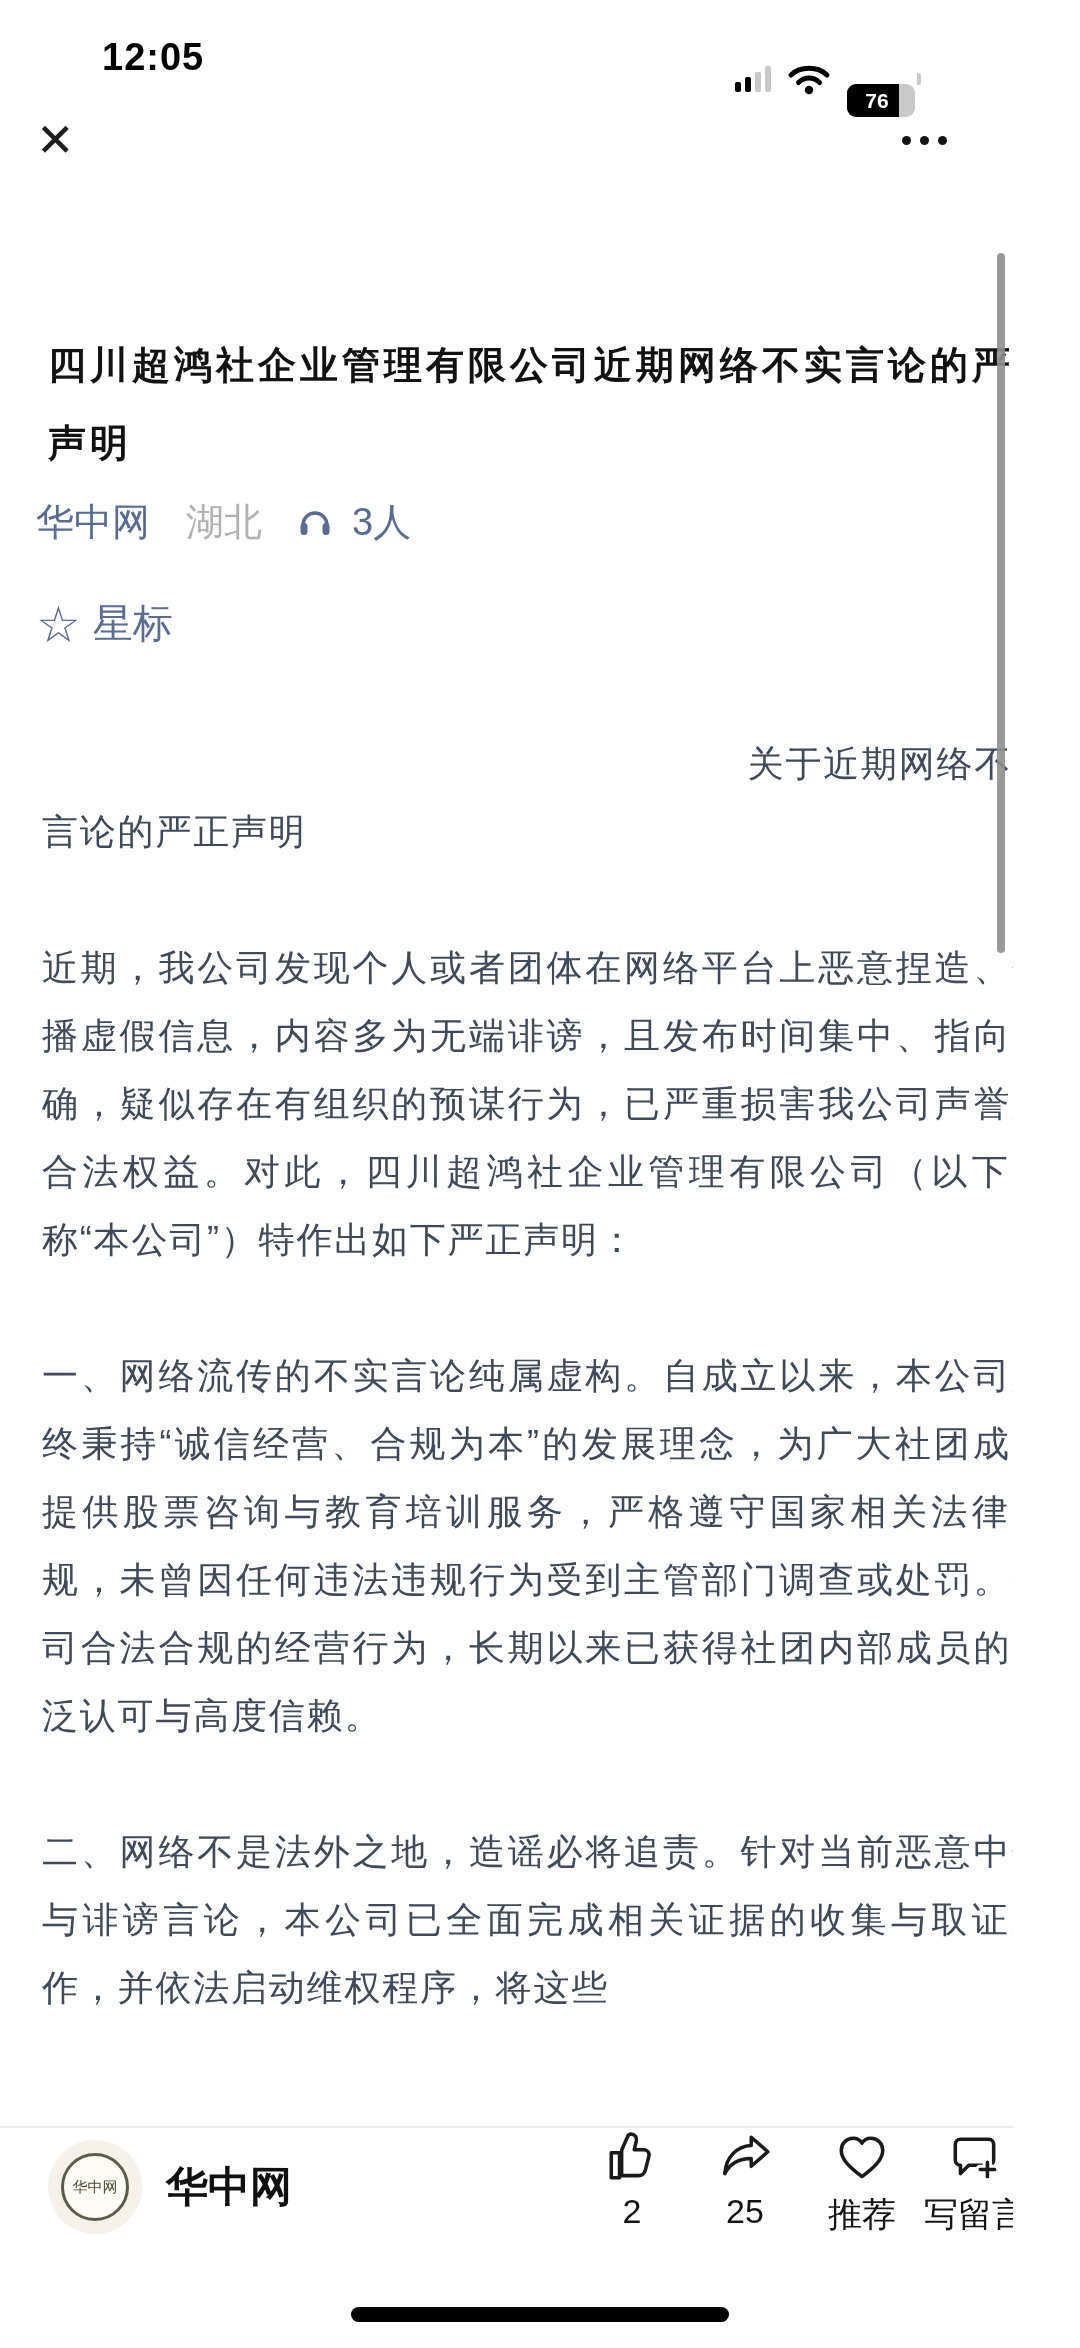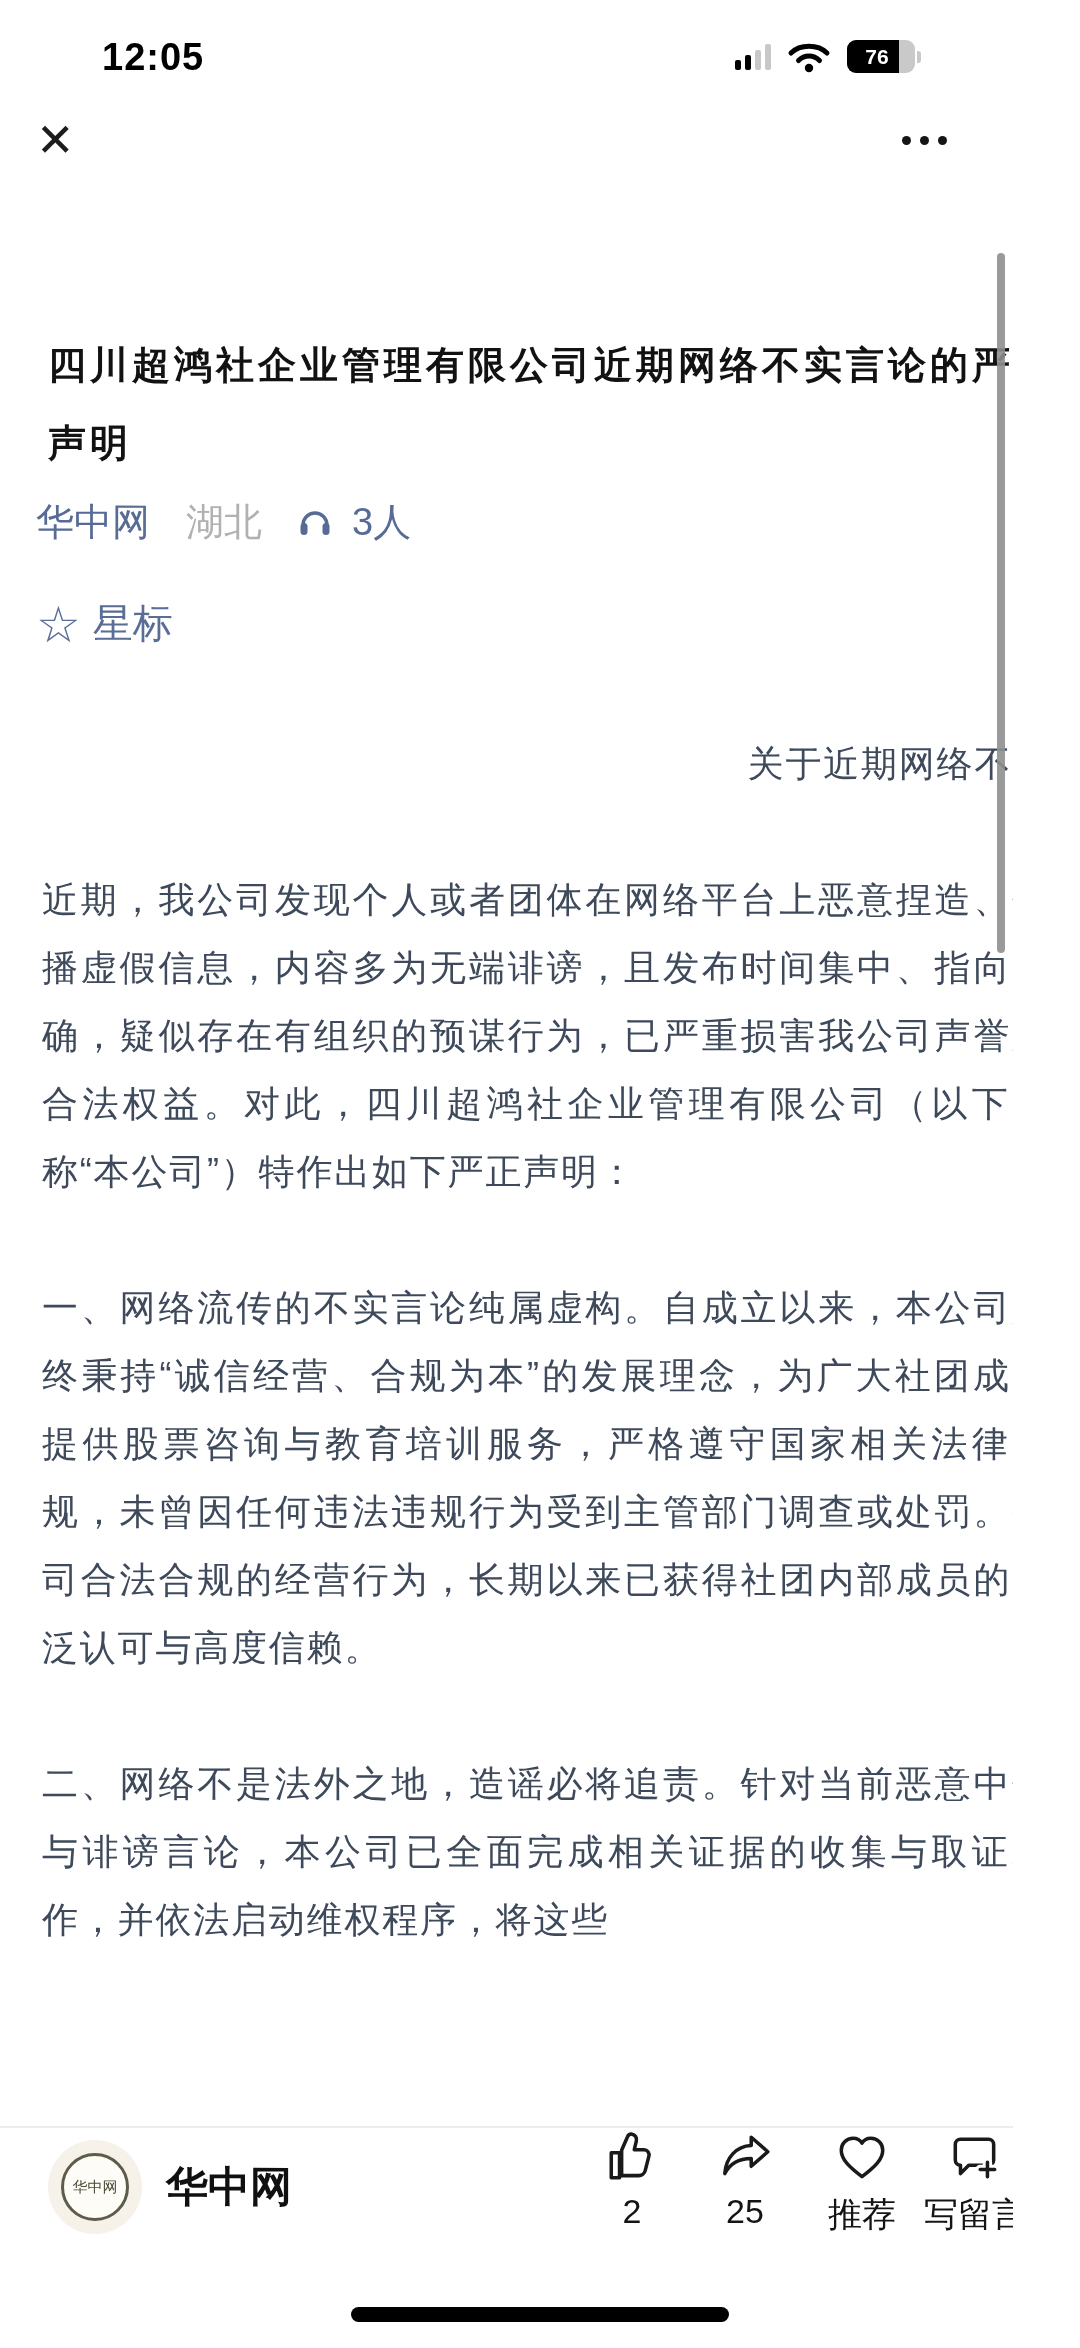--- a/index.html
+++ b/index.html
@@ -10,21 +10,21 @@
   
   .statusbar{position:absolute;top:0;left:0;right:0;height:100px;}
   .time{position:absolute;left:102px;top:36px;font-size:38px;font-weight:700;letter-spacing:1px;color:#000;}
   .sicons{position:absolute;right:92px;top:40px;display:flex;align-items:center;gap:16px;}
   .signal{display:flex;align-items:flex-end;gap:4px;height:26px;}
   .signal i{display:block;width:6px;border-radius:2px;background:#000;}
   .signal i:nth-child(1){height:10px;}
   .signal i:nth-child(2){height:15px;}
   .signal i:nth-child(3){height:20px;background:#c8c8c8;}
   .signal i:nth-child(4){height:26px;background:#c8c8c8;}
-  .battery{position:relative;width:68px;height:33px;border-radius:9px;background:#c9c9c9;overflow:hidden;}
+  .battery{position:relative;width:68px;height:33px;border-radius:9px;background:#c9c9c9;overflow:hidden;margin-top:44px;}
   .batt-fill{position:absolute;left:0;top:0;bottom:0;width:76%;background:#000;}
   .batt-label{position:absolute;left:0;top:0;right:8px;bottom:0;display:flex;align-items:center;justify-content:center;
     color:#fff;font-size:21px;font-weight:700;}
   .batt-cap{width:4px;height:12px;background:#c9c9c9;border-radius:0 3px 3px 0;margin-left:2px;}
   
   .navrow{position:absolute;top:110px;left:0;right:0;height:60px;}
   .close{position:absolute;left:36px;top:2px;font-size:46px;font-weight:400;color:#1c1c1c;line-height:56px;}
   .more{position:absolute;right:66px;top:26px;display:flex;gap:9px;}
   .more i{width:9px;height:9px;border-radius:50%;background:#151515;display:block;}
   
@@ -115,20 +115,21 @@
   </div>
 
   <div class="starrow">
     <span class="glyph">☆</span>
     <span>星标</span>
   </div>
 
   <div class="body">
     <p>
       <span class="h-line1">关于近期网络不实</span>
+      <span class="h-line2">言论的严正声明</span>
     </p>
     <p>近期，我公司发现个人或者团体在网络平台上恶意捏造、传播虚假信息，内容多为无端诽谤，且发布时间集中、指向明确，疑似存在有组织的预谋行为，已严重损害我公司声誉及合法权益。对此，四川超鸿社企业管理有限公司（以下简称“本公司”）特作出如下严正声明：</p>
     <p>一、网络流传的不实言论纯属虚构。自成立以来，本公司始终秉持“诚信经营、合规为本”的发展理念，为广大社团成员提供股票咨询与教育培训服务，严格遵守国家相关法律法规，未曾因任何违法违规行为受到主管部门调查或处罚。公司合法合规的经营行为，长期以来已获得社团内部成员的广泛认可与高度信赖。</p>
     <p>二、网络不是法外之地，造谣必将追责。针对当前恶意中伤与诽谤言论，本公司已全面完成相关证据的收集与取证工作，并依法启动维权程序，将这些</p>
   </div>
 
   <div class="scrollbar"></div>
 
   <div class="footer">
     <div class="acct">

